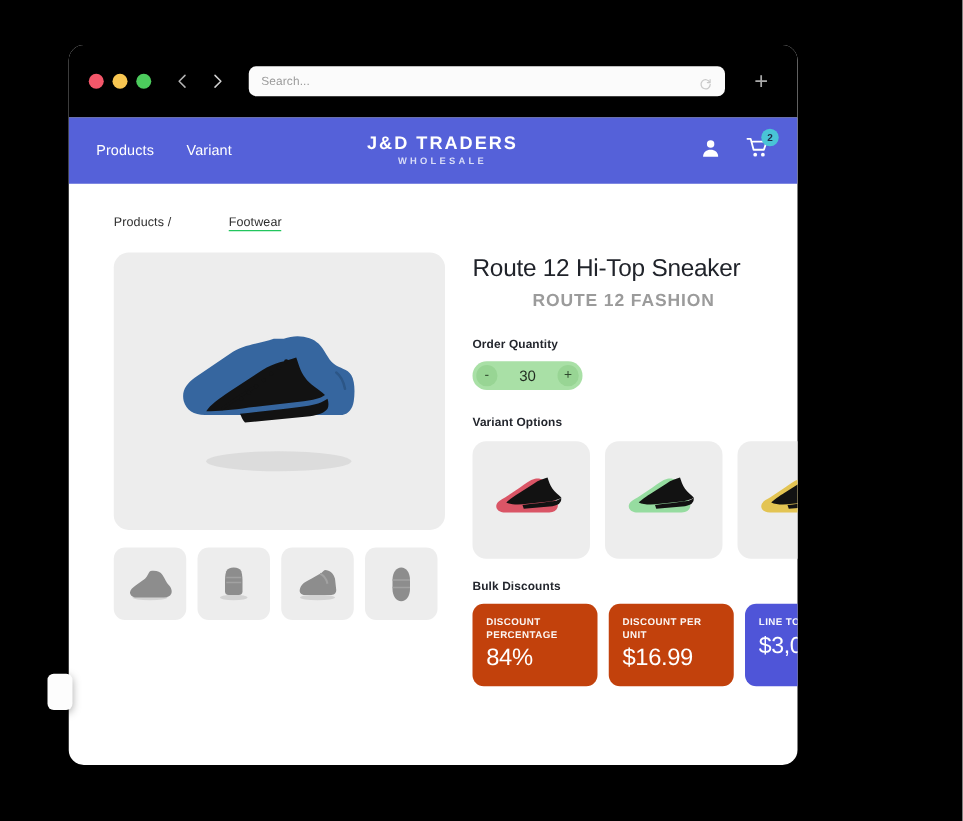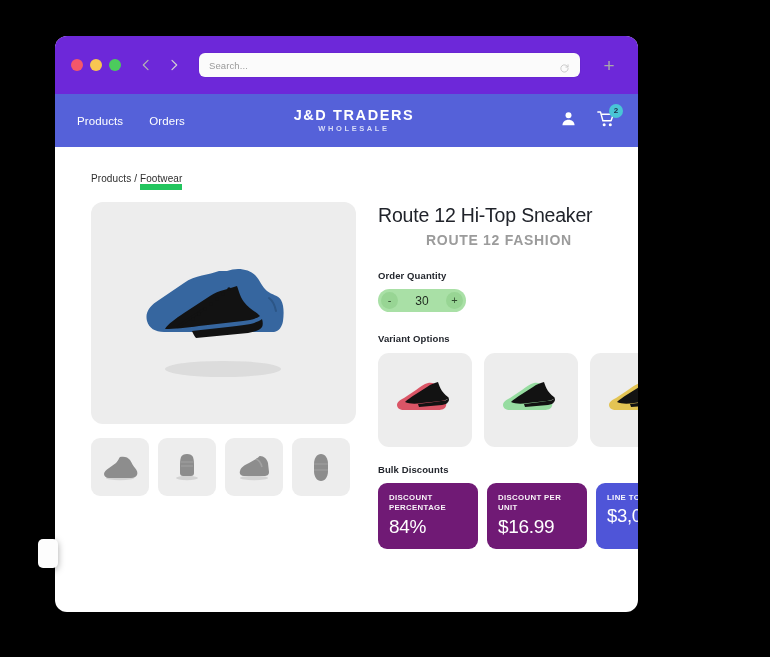--- a/index.html
+++ b/index.html
@@ -16,21 +16,21 @@
     position:absolute;left:55px;top:36px;width:583px;height:576px;
     background:#ffffff;border-radius:12px;overflow:visible;
     box-shadow:0 18px 48px rgba(0,0,0,.55);
   }
   .window-clip{
     position:absolute;inset:0;border-radius:12px;overflow:hidden;
   }
 
   
   .chrome{
-    position:relative;height:58px;background:#6d28d9;
+    position:relative;height:58px;background:#000000;
     display:flex;align-items:center;padding:0 16px;box-sizing:border-box;
   }
   .lights{display:flex;gap:7px;align-items:center;margin-right:18px;}
   .light{width:12px;height:12px;border-radius:50%;}
   .light.red{background:#f4576a;}
   .light.yellow{background:#f8c651;}
   .light.green{background:#4ccb5d;}
 
   .navarrows{display:flex;gap:14px;align-items:center;margin-right:18px;}
   .arrow{width:14px;height:14px;display:block;}
@@ -77,21 +77,21 @@
     position:absolute;top:-6px;right:-7px;min-width:14px;height:14px;border-radius:50%;
     background:#49c5d6;color:#1d2a47;font-size:8px;font-weight:700;
     display:flex;align-items:center;justify-content:center;box-sizing:border-box;padding:0 2px;
   }
 
   
   .page{position:relative;padding:26px 0 0 0;}
   .breadcrumb{
     font-size:10px;color:#2e2e2e;padding-left:36px;letter-spacing:.1px;
   }
-  .breadcrumb .crumb-current{border-bottom:6px solid #22c55e;}
+  .breadcrumb .crumb-current{border-bottom:1px solid #22c55e;margin-left:43px;}
 
   .content{
     display:flex;margin-top:18px;padding-left:36px;gap:22px;align-items:flex-start;
   }
 
   
   .gallery{width:265px;flex:0 0 265px;}
   .hero{
     width:265px;height:222px;background:#ededed;border-radius:12px;
     position:relative;overflow:hidden;
@@ -134,21 +134,21 @@
     width:94px;height:94px;flex:0 0 94px;background:#ededed;border-radius:11px;
     display:flex;align-items:center;justify-content:center;overflow:hidden;
   }
 
   .bulk-block{margin-top:17px;}
   .bulk-cards{display:flex;gap:9px;margin-top:8px;}
   .bulk-card{
     width:100px;height:66px;flex:0 0 100px;border-radius:9px;
     padding:10px 10px 0 11px;box-sizing:border-box;color:#fff;
   }
-  .bulk-card.light{background:#701a75;}
+  .bulk-card.light{background:#c2410c;}
   .bulk-card.dark{background:#4f55d8;}
   .bulk-label{
     font-size:7.8px;font-weight:600;letter-spacing:.35px;line-height:1.28;
     text-transform:uppercase;opacity:.95;
   }
   .bulk-value{font-size:19px;font-weight:400;letter-spacing:-.3px;margin-top:4px;line-height:1;}
   .bulk-card.dark .bulk-value{font-size:18.5px;}
 
   
   .side-nub{
@@ -197,21 +197,21 @@
           </span>
         </div>
 
         <div class="plus-btn">+</div>
       </div>
 
       <div class="appnav">
 
         <div class="navlinks">
           <span class="navlink">Products</span>
-          <span class="navlink">Orders</span>
+          <span class="navlink">Variant</span>
         </div>
 
         <div class="brand">
           <div class="brand-main">J&amp;D TRADERS</div>
           <div class="brand-sub">WHOLESALE</div>
         </div>
 
         <div class="navicons">
           <span class="icon-user">
             <svg width="17" height="17" viewBox="0 0 20 20">

